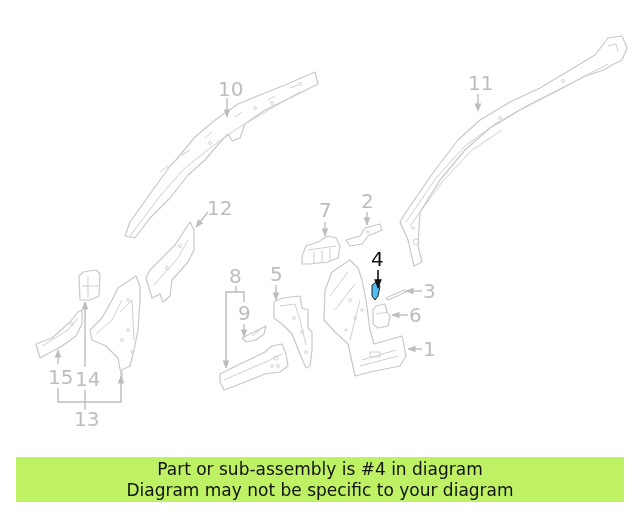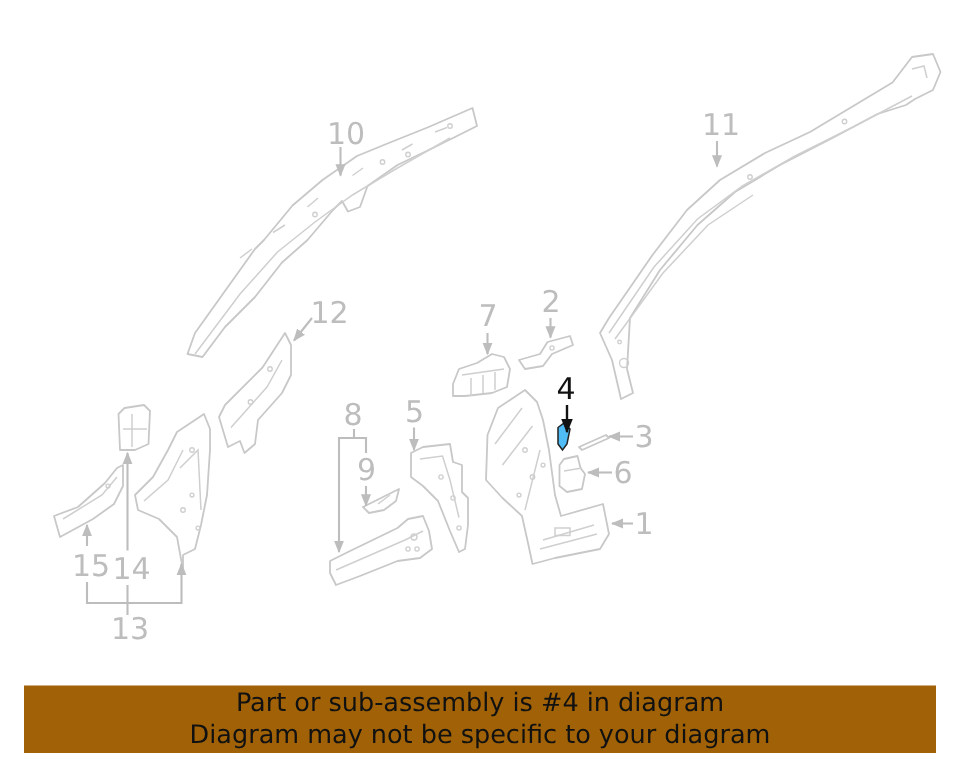--- a/index.html
+++ b/index.html
@@ -12,21 +12,21 @@
   .hole { fill: none; stroke: #cfcfcf; stroke-width: 0.9; }
   .callout-line { fill: none; stroke: #bdbdbd; stroke-width: 1.4; }
   .callout-head { fill: #bdbdbd; }
   .callout-num { fill: #bdbdbd; font-family: "DejaVu Sans", sans-serif; font-size: 20px; }
   .hl-line { stroke: #111111; stroke-width: 1.6; fill: none; }
   .hl-head { fill: #111111; }
   .hl-num { fill: #111111; font-family: "DejaVu Sans", sans-serif; font-size: 20px; }
   .hl-part { stroke: #222; stroke-width: 1; }
   .banner {
     position: absolute; left: 16px; top: 457px; width: 608px; height: 45px;
-    background: #a16207; color: #111111; text-align: center;
+    background: #bef264; color: #111111; text-align: center;
     font-family: "DejaVu Sans", sans-serif; font-size: 17px; line-height: 21px;
     box-sizing: border-box; padding-top: 2px;
   }
   .banner div { white-space: nowrap; }
 </style>
 </head>
 <body>
 
 <div class="diagram">
 <svg viewBox="0 0 640 450" xmlns="http://www.w3.org/2000/svg">

